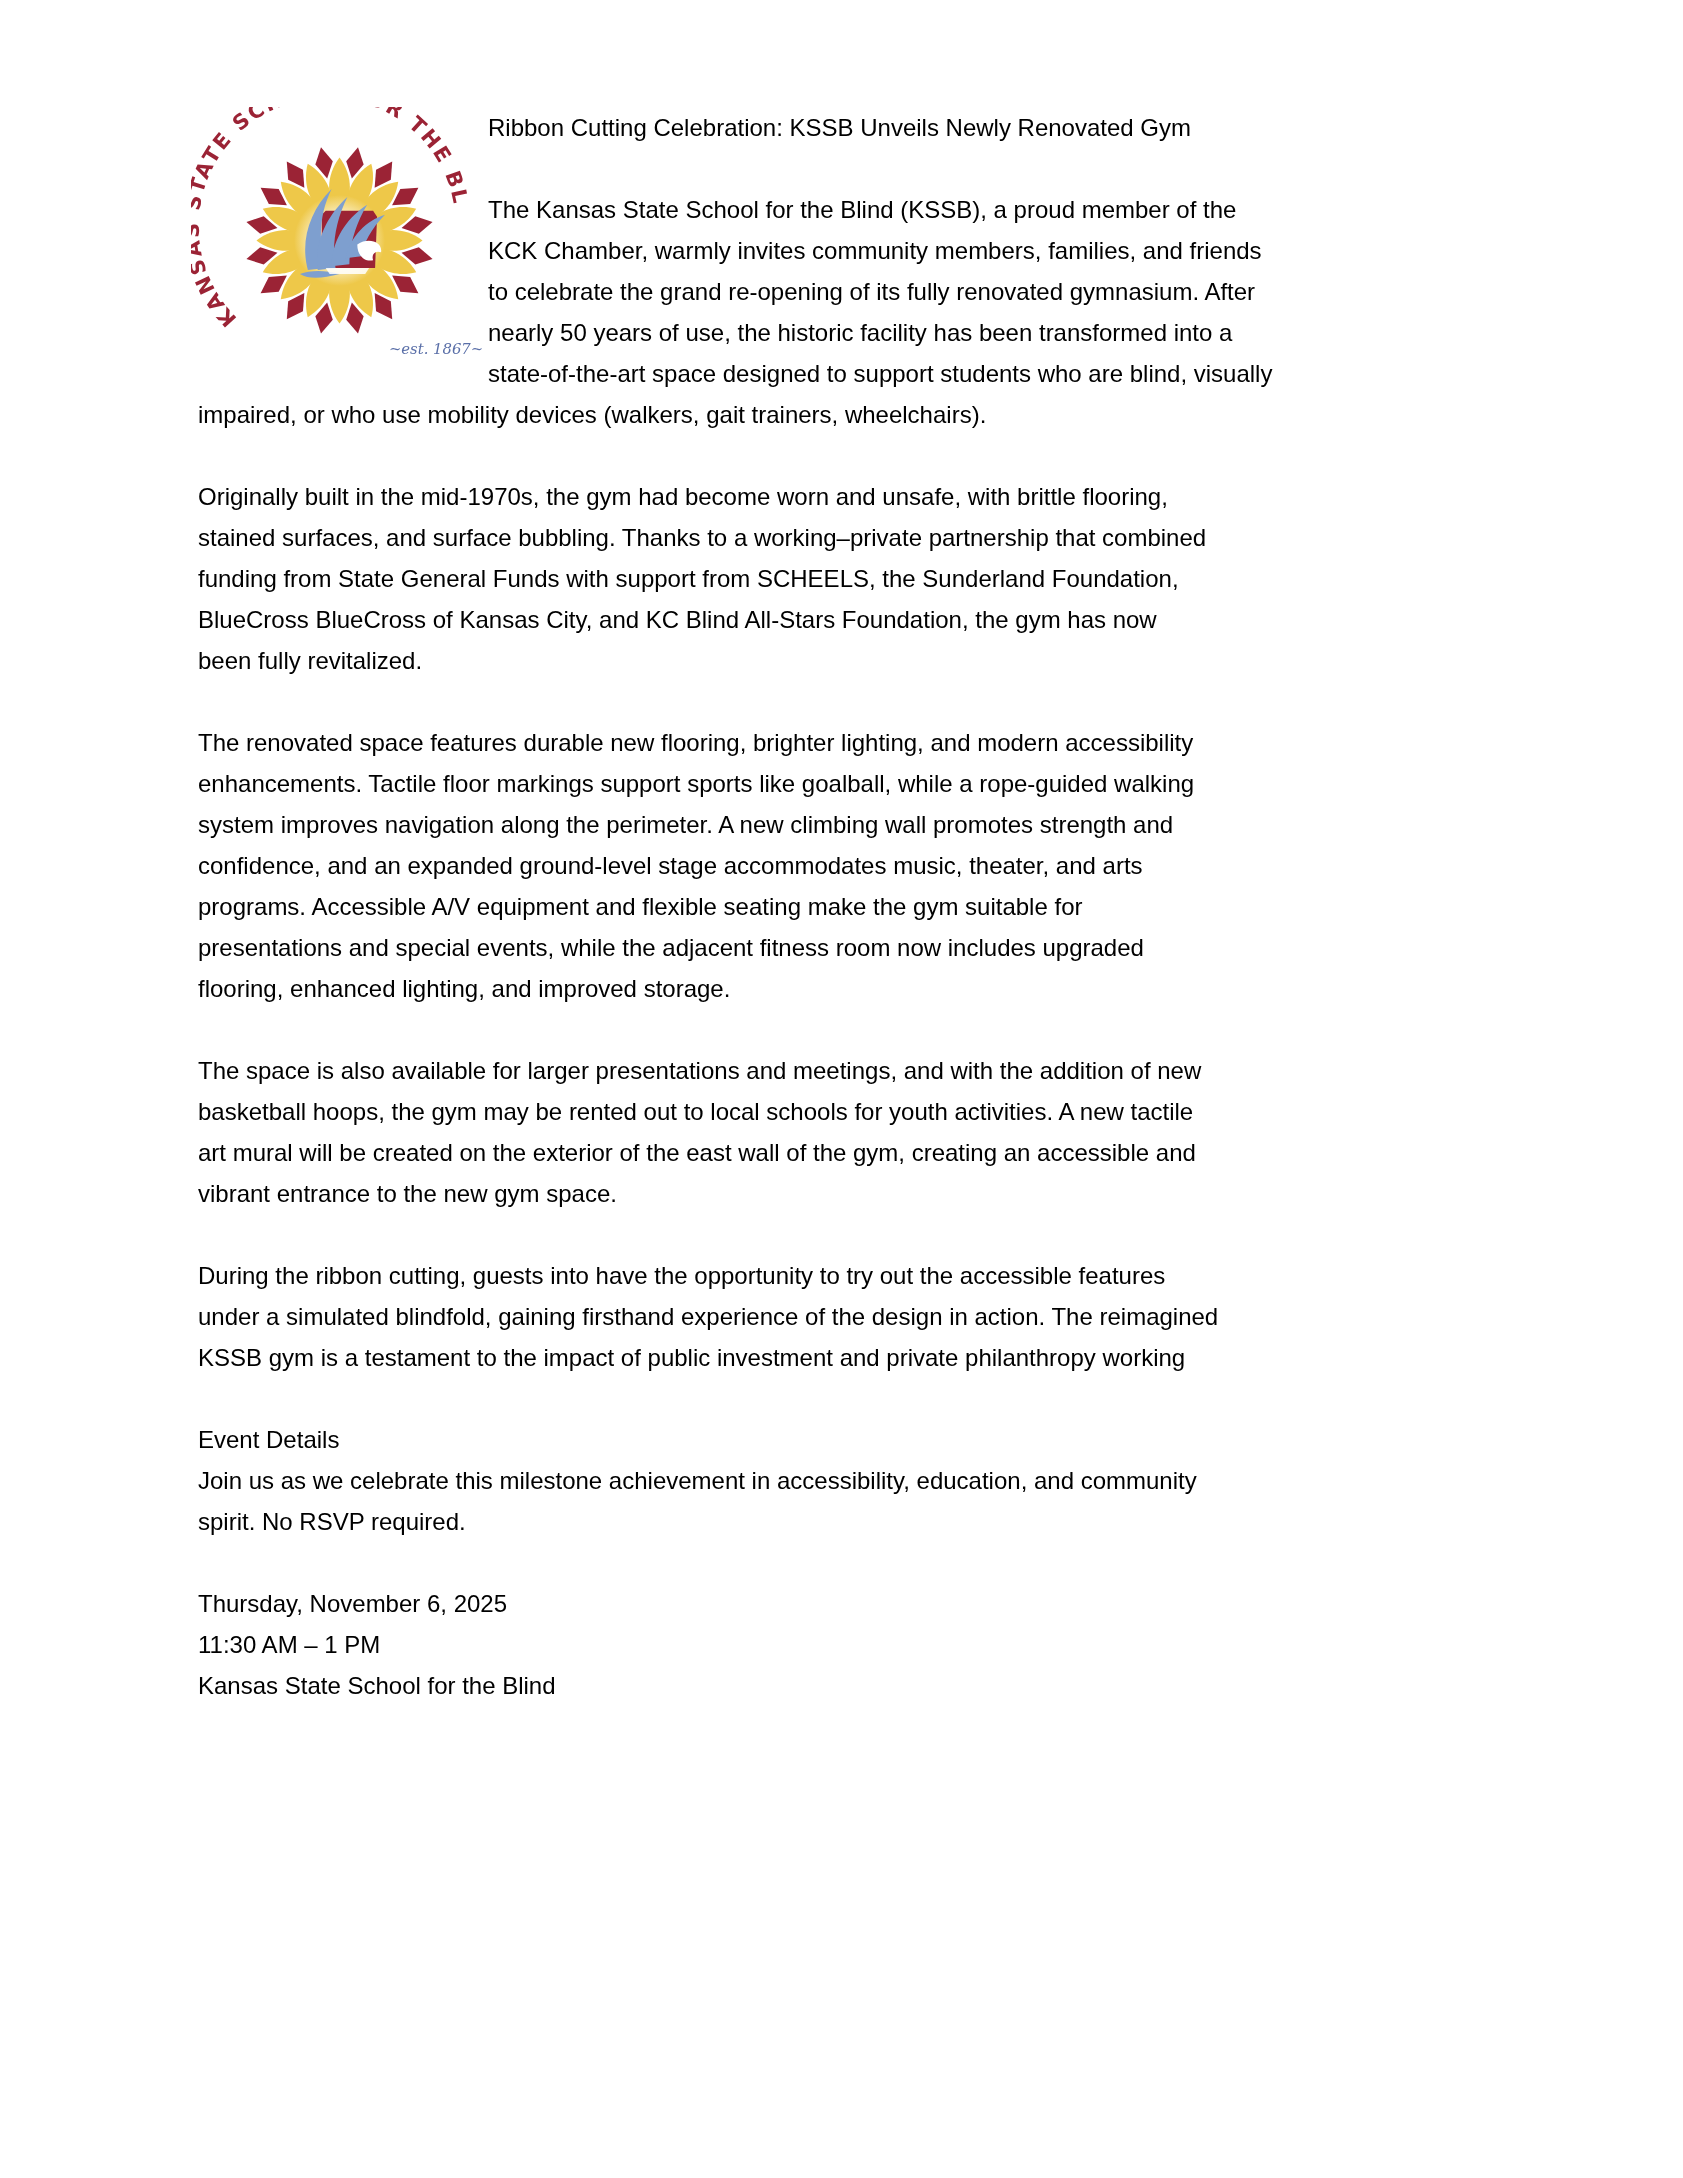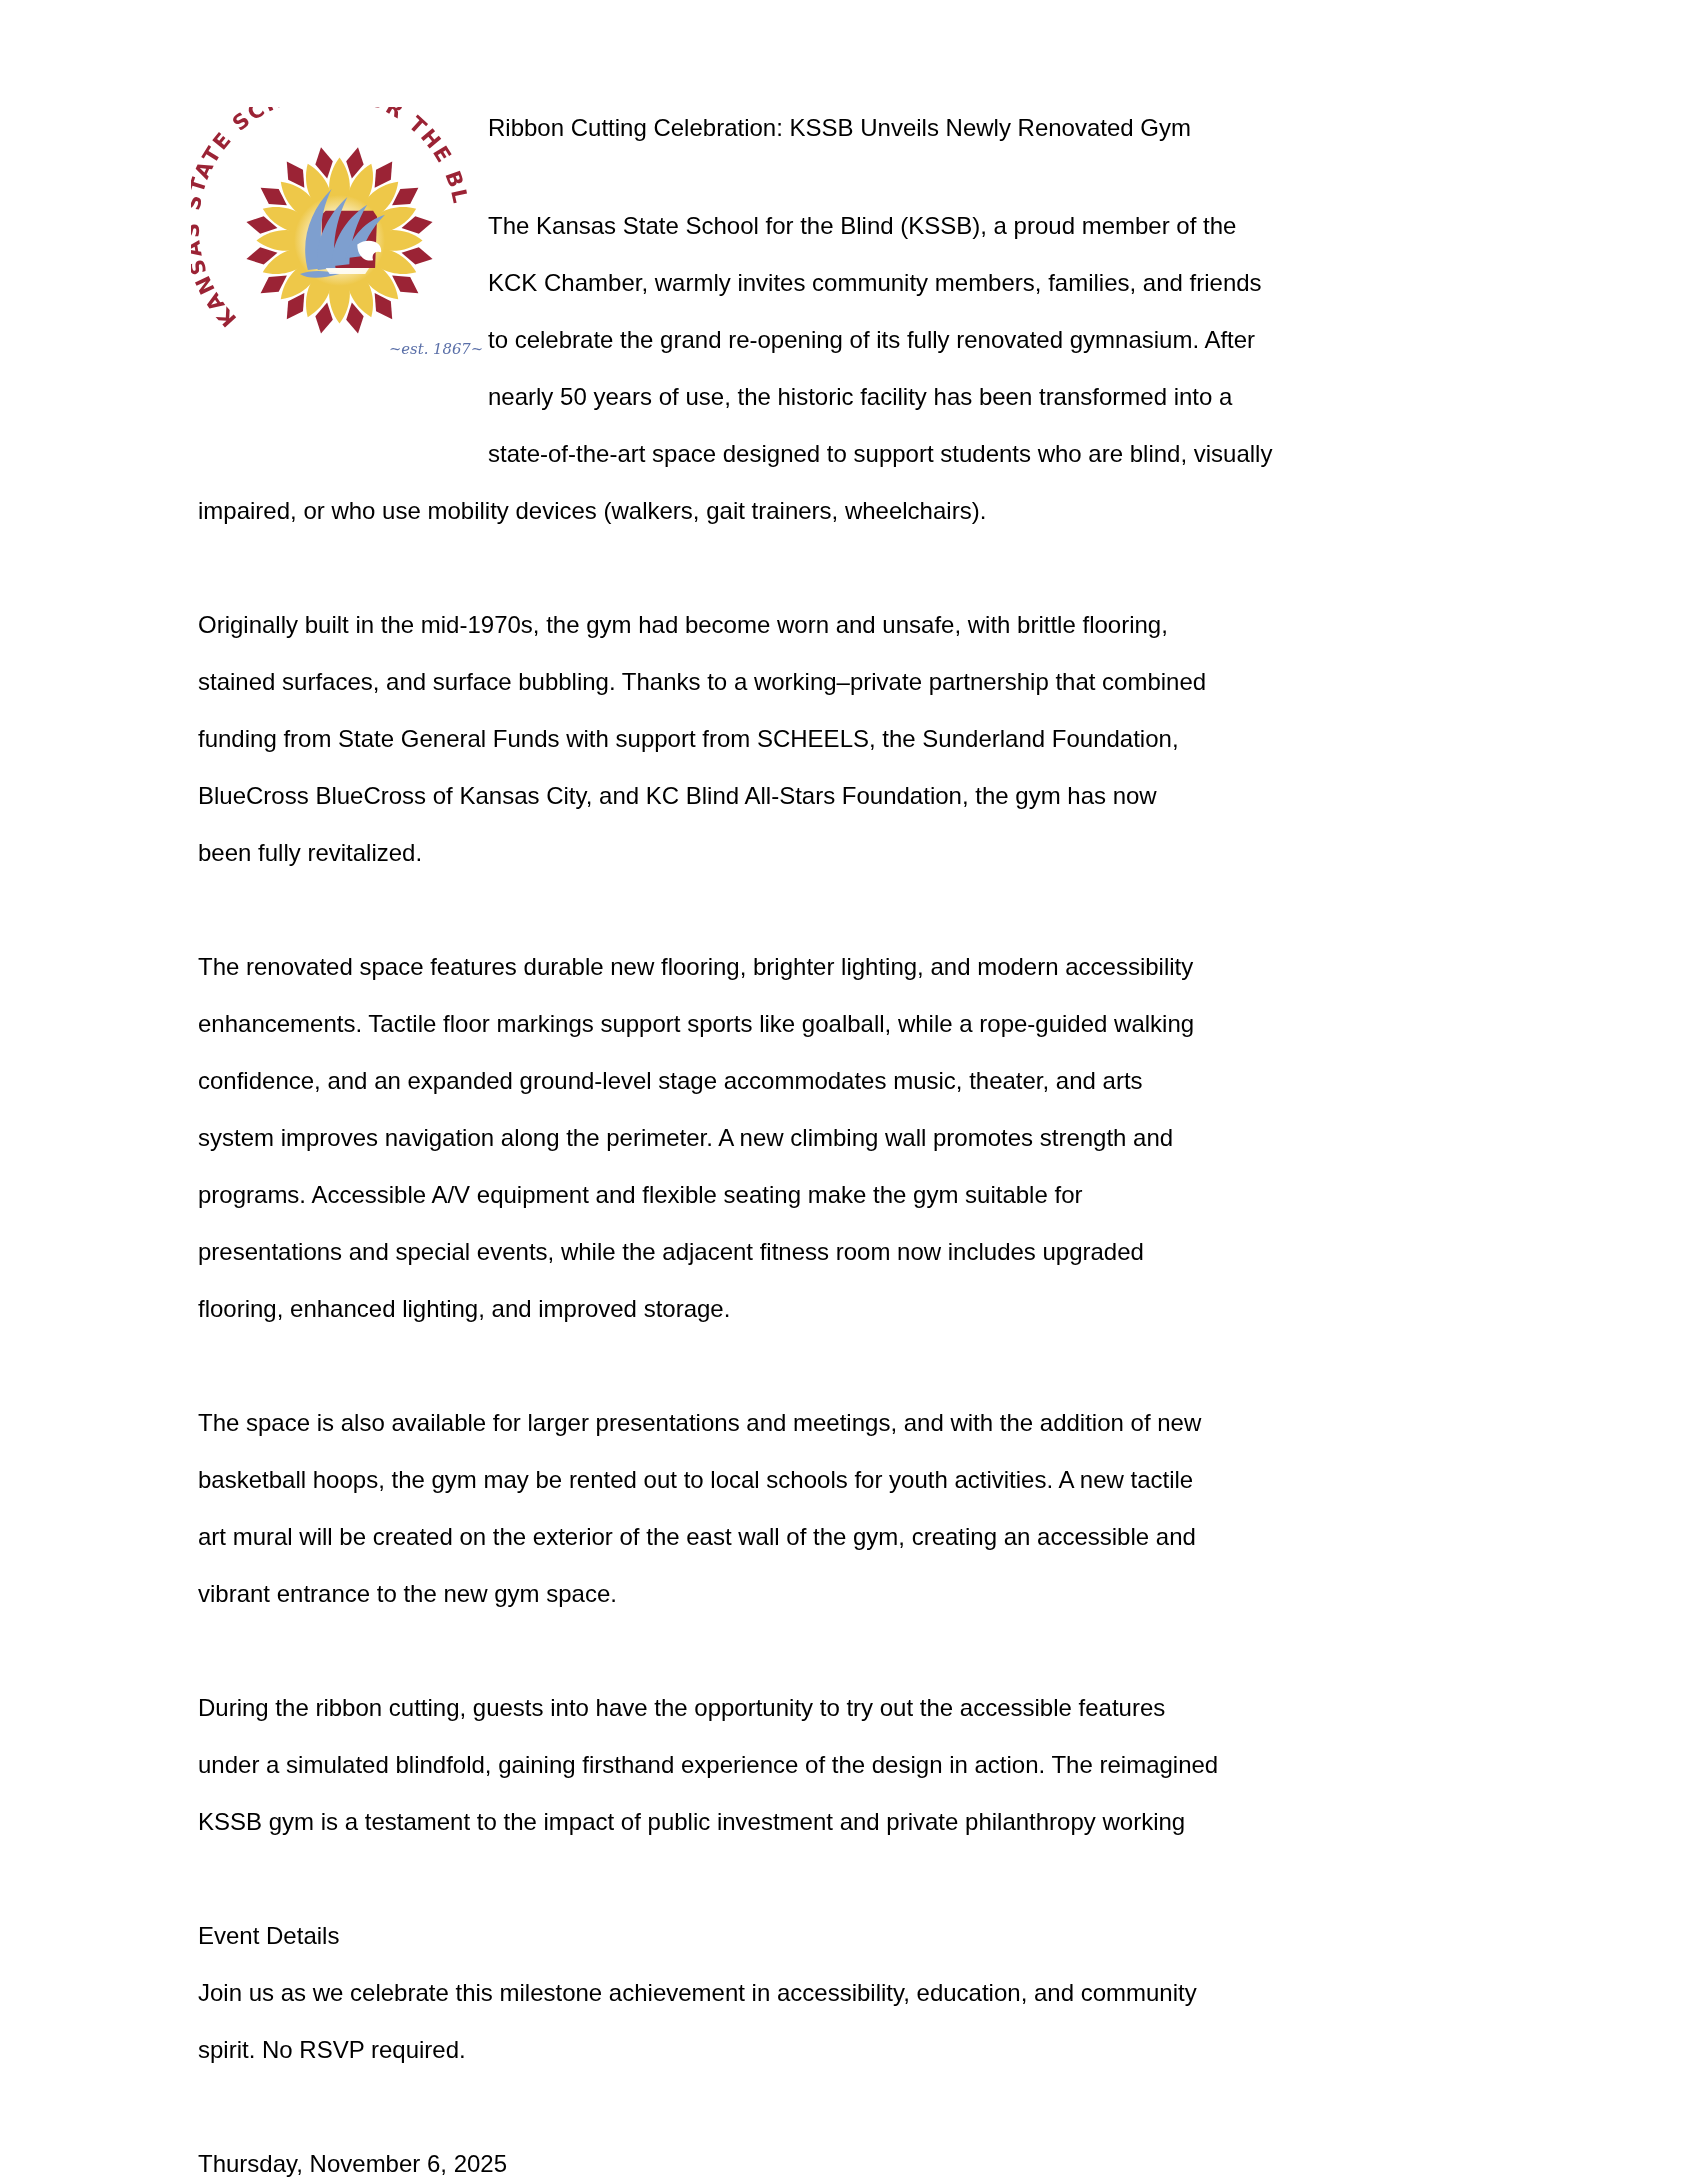--- a/index.html
+++ b/index.html
@@ -4,21 +4,21 @@
 <style>
   html, body { margin: 0; padding: 0; background: #ffffff; }
   body { width: 1683px; height: 2178px; position: relative; overflow: hidden;
          font-family: "Liberation Sans", sans-serif; color: #000; }
   .page { position: absolute; left: 0; top: 0; width: 1683px; height: 2178px; background: #fff; }
   .logo { position: absolute; left: 191px; top: 107px; width: 297px; height: 257px; }
   .title { position: absolute; left: 488px; top: 111px; font-size: 24px; font-weight: normal;
            line-height: 34px; white-space: nowrap; }
   .body-text { position: absolute; left: 198px; top: 189px; width: 1307px;
                font-size: 24px; line-height: 41px; }
-  .line { display: block; white-space: nowrap; height: 41px; margin-top: 16px; }
+  .line { display: block; white-space: nowrap; height: 41px; }
   .line.indent { padding-left: 290px; }
   .line.blank { height: 41px; }
   .bold { font-weight: normal; }
 </style>
 </head>
 <body>
 
 <div class="page">
 
   <div class="logo">
@@ -109,22 +109,22 @@
       <span class="line">stained surfaces, and surface bubbling. Thanks to a working–private partnership that combined</span>
       <span class="line">funding from State General Funds with support from SCHEELS, the Sunderland Foundation,</span>
       <span class="line">BlueCross BlueCross of Kansas City, and KC Blind All-Stars Foundation, the gym has now</span>
       <span class="line">been fully revitalized.</span>
     </div>
     <span class="line blank"></span>
 
     <div>
       <span class="line">The renovated space features durable new flooring, brighter lighting, and modern accessibility</span>
       <span class="line">enhancements. Tactile floor markings support sports like goalball, while a rope-guided walking</span>
+      <span class="line">system improves navigation along the perimeter. A new climbing wall promotes strength and</span>
       <span class="line">confidence, and an expanded ground-level stage accommodates music, theater, and arts</span>
-      <span class="line">system improves navigation along the perimeter. A new climbing wall promotes strength and</span>
       <span class="line">programs. Accessible A/V equipment and flexible seating make the gym suitable for</span>
       <span class="line">presentations and special events, while the adjacent fitness room now includes upgraded</span>
       <span class="line">flooring, enhanced lighting, and improved storage.</span>
     </div>
     <span class="line blank"></span>
 
     <div>
       <span class="line">The space is also available for larger presentations and meetings, and with the addition of new</span>
       <span class="line">basketball hoops, the gym may be rented out to local schools for youth activities. A new tactile</span>
       <span class="line">art mural will be created on the exterior of the east wall of the gym, creating an accessible and</span>

